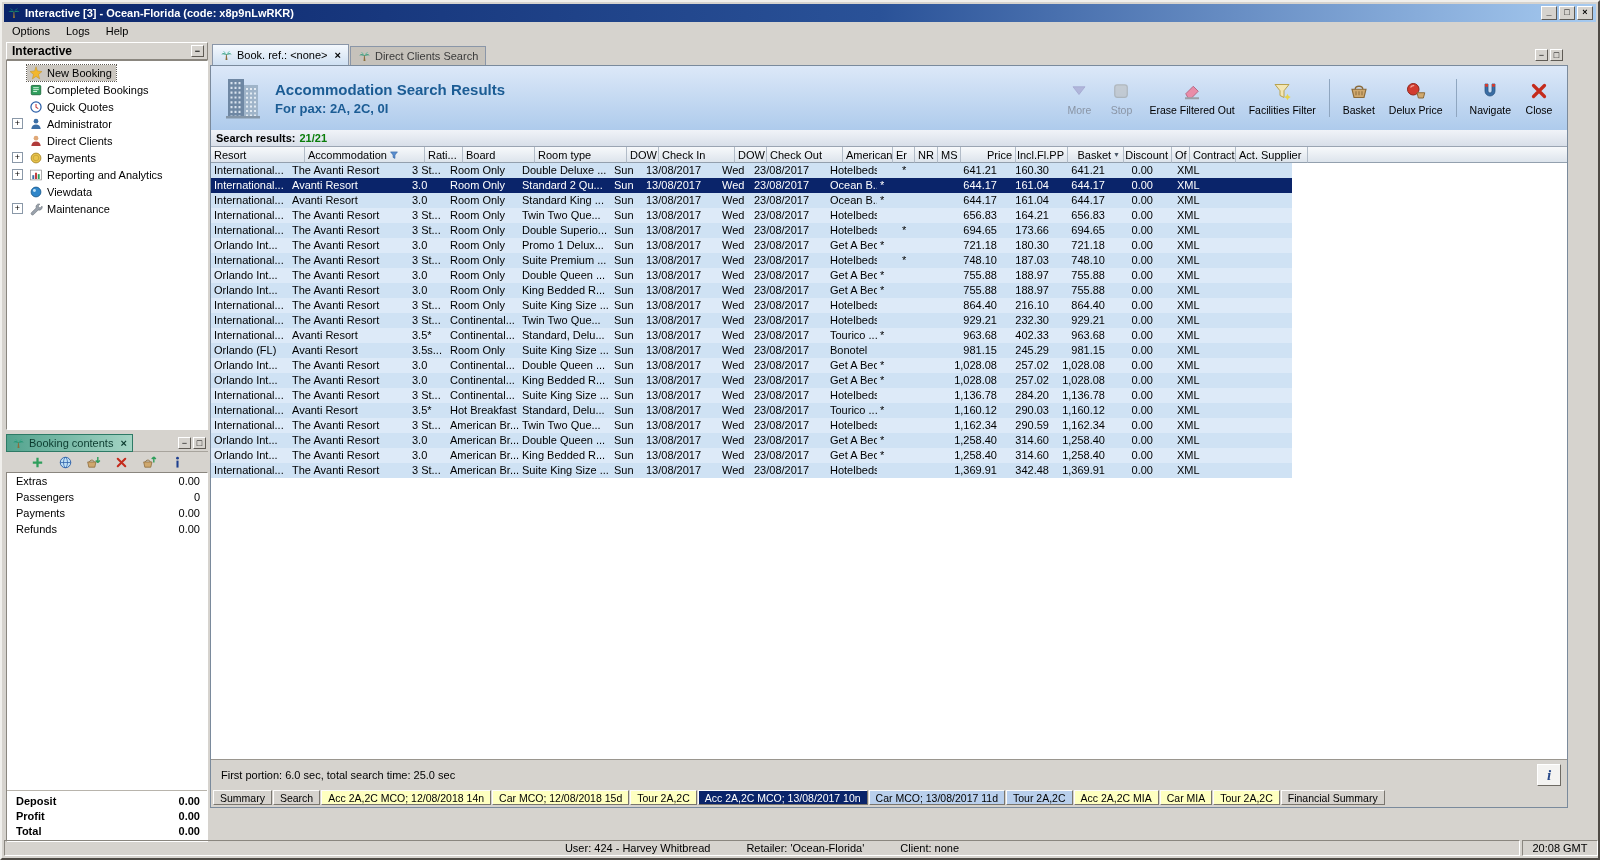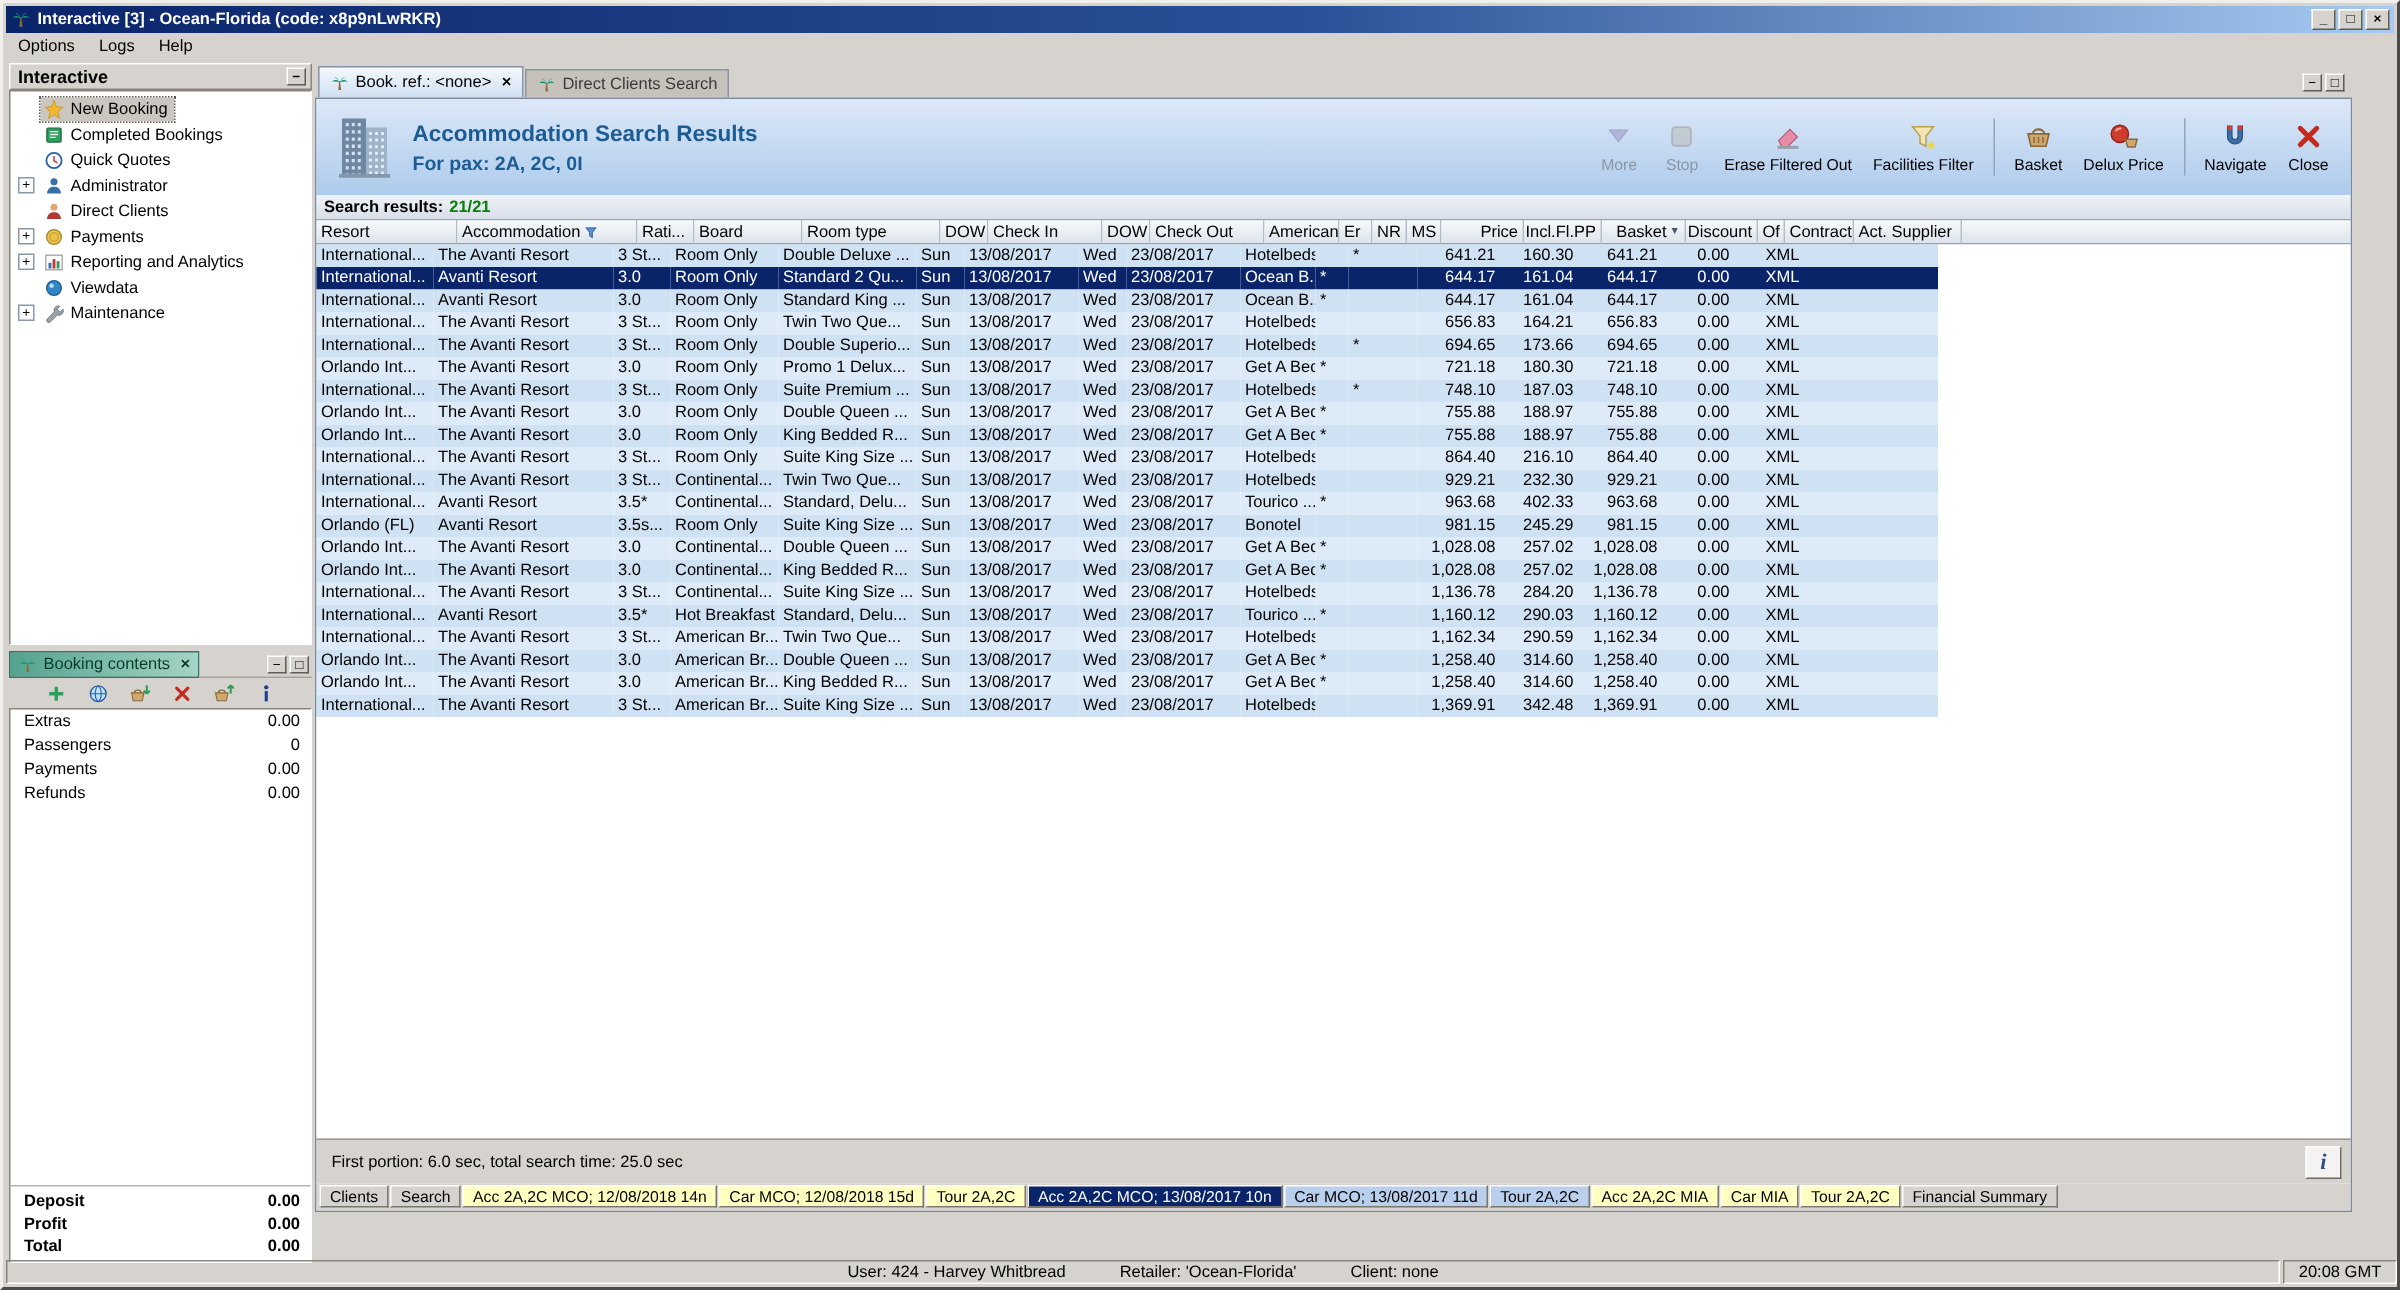--- a/index.html
+++ b/index.html
@@ -1074,21 +1074,21 @@
         </div>
       </div>
     <div class="grid-empty"></div>
 
     <div class="status-line">
       <span>First portion: 6.0 sec, total search time: 25.0 sec</span>
       <div class="info-btn">i</div>
     </div>
 
     <div class="bottom-tabstrip" id="bottom-tabs">
-        <div class="btab grey">Clients</div>
+        <div class="btab grey">Summary</div>
         <div class="btab grey">Search</div>
         <div class="btab yellow">Acc 2A,2C MCO; 12/08/2018 14n</div>
         <div class="btab yellow">Car MCO; 12/08/2018 15d</div>
         <div class="btab yellow">Tour 2A,2C</div>
         <div class="btab navy">Acc 2A,2C MCO; 13/08/2017 10n</div>
         <div class="btab blue">Car MCO; 13/08/2017 11d</div>
         <div class="btab blue">Tour 2A,2C</div>
         <div class="btab yellow">Acc 2A,2C MIA</div>
         <div class="btab yellow">Car MIA</div>
         <div class="btab yellow">Tour 2A,2C</div>

